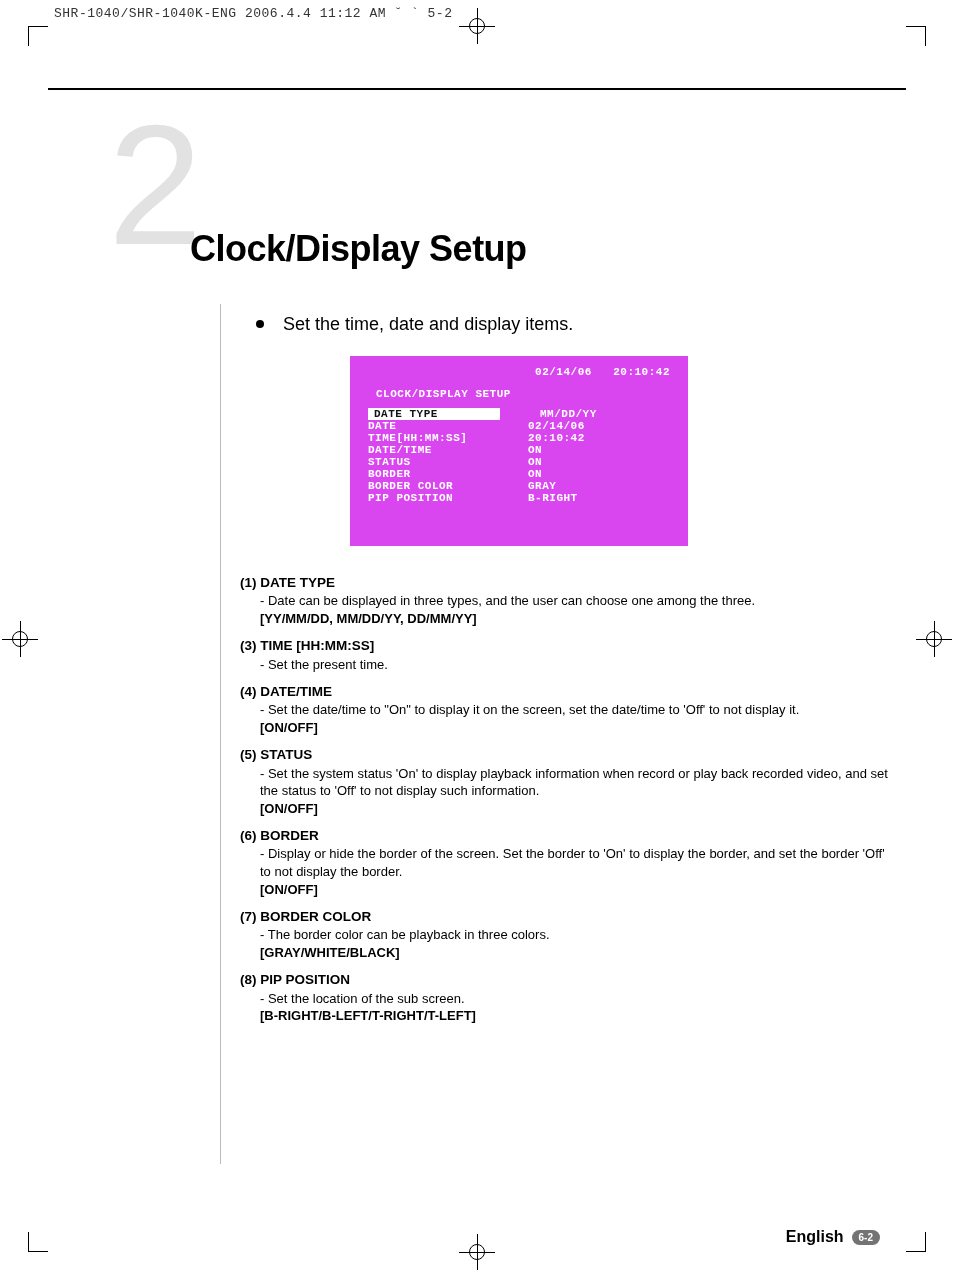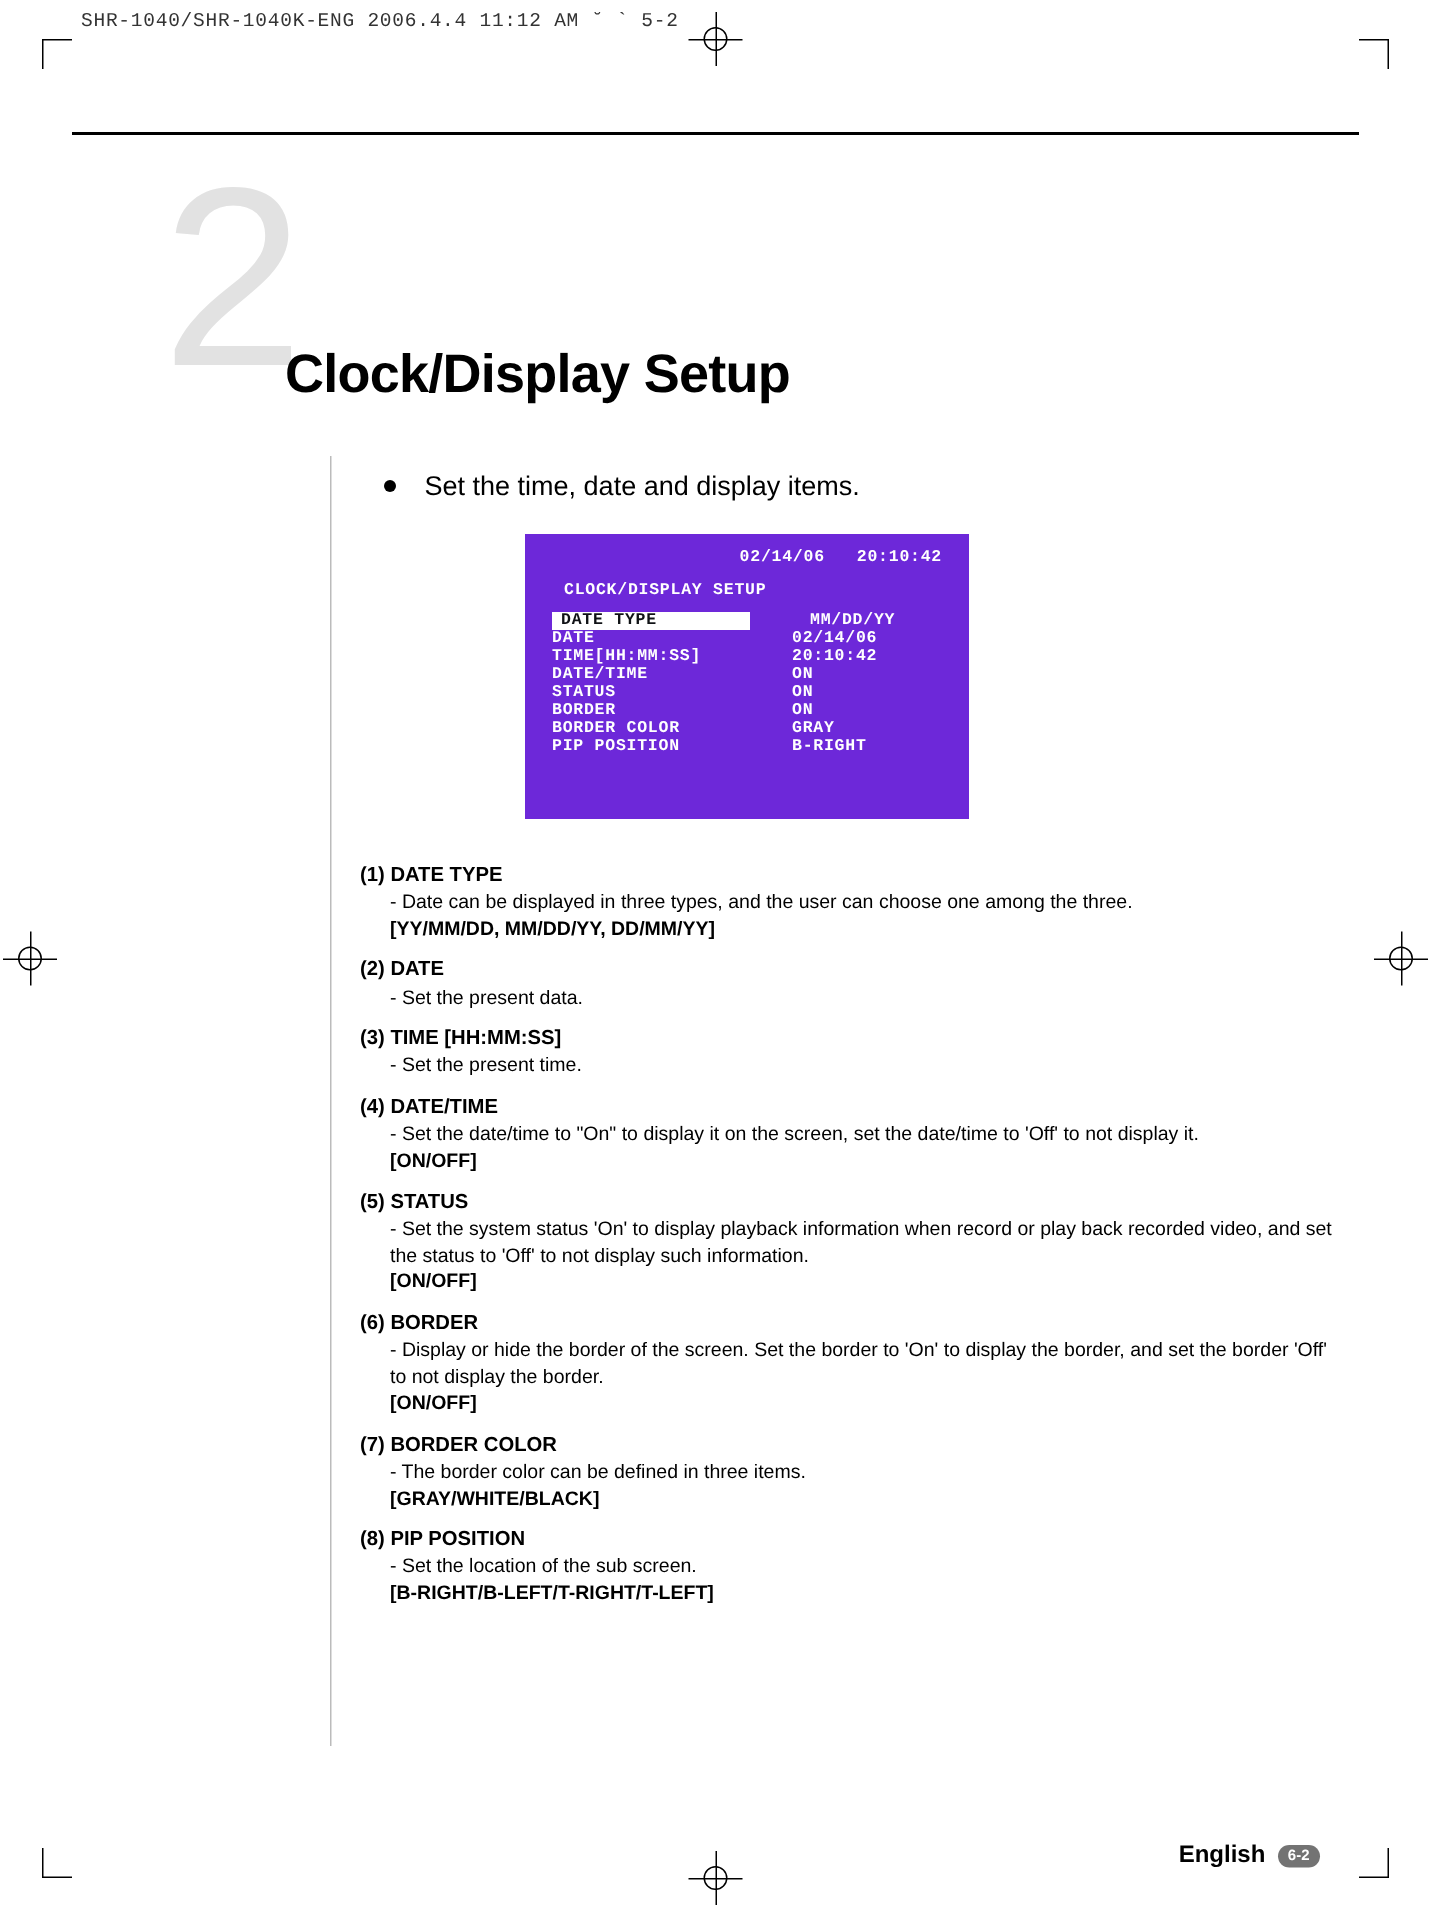--- a/index.html
+++ b/index.html
@@ -130,23 +130,23 @@
     width: 1px;
     height: 860px;
     background: #bbb;
   }
 
   
   .osd {
     position: absolute;
     top: 356px;
     left: 350px;
-    width: 296px;
+    width: 338px;
     height: 190px;
-    background: #6d28d9;
+    background: #d946ef;
     color: #fff;
     font-family: "Courier New", monospace;
     font-size: 11px;
     letter-spacing: 0.5px;
     padding: 10px 18px;
     box-sizing: border-box;
   }
   .osd-header { text-align: right; font-weight: 700; margin-bottom: 10px; }
   .osd-title  { font-weight: 700; margin: 0 0 8px 8px; }
   .osd-row    { display: flex; }
@@ -263,45 +263,41 @@
     </div>
 </div>
 
 <div class="desc" id="desc">
     <div class="item">
       <div class="head">(1) DATE TYPE</div>
       <div class="body">- Date can be displayed in three types, and the user can choose one among the three.</div>
       <div class="opt">[YY/MM/DD, MM/DD/YY, DD/MM/YY]</div>
     </div>
     <div class="item">
-      <div class="head">(2) DATE</div>
-      <div class="body">- Set the present data.</div>
-    </div>
-    <div class="item">
       <div class="head">(3) TIME [HH:MM:SS]</div>
       <div class="body">- Set the present time.</div>
     </div>
     <div class="item">
       <div class="head">(4) DATE/TIME</div>
       <div class="body">- Set the date/time to "On" to display it on the screen, set the date/time to 'Off' to not display it.</div>
       <div class="opt">[ON/OFF]</div>
     </div>
     <div class="item">
       <div class="head">(5) STATUS</div>
       <div class="body">- Set the system status 'On' to display playback information when record or play back recorded video, and set the status to 'Off' to not display such information.</div>
       <div class="opt">[ON/OFF]</div>
     </div>
     <div class="item">
       <div class="head">(6) BORDER</div>
       <div class="body">- Display or hide the border of the screen. Set the border to 'On' to display the border, and set the border 'Off' to not display the border.</div>
       <div class="opt">[ON/OFF]</div>
     </div>
     <div class="item">
       <div class="head">(7) BORDER COLOR</div>
-      <div class="body">- The border color can be defined in three items.</div>
+      <div class="body">- The border color can be playback in three colors.</div>
       <div class="opt">[GRAY/WHITE/BLACK]</div>
     </div>
     <div class="item">
       <div class="head">(8) PIP POSITION</div>
       <div class="body">- Set the location of the sub screen.</div>
       <div class="opt">[B-RIGHT/B-LEFT/T-RIGHT/T-LEFT]</div>
     </div>
   </div>
 
 <div class="footer">

